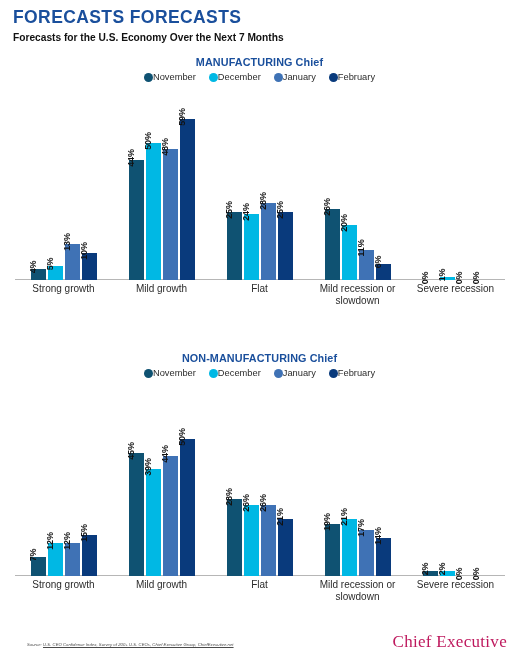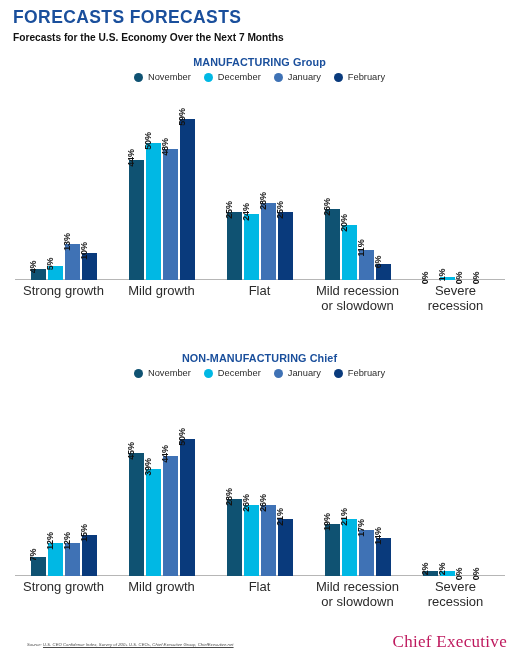--- a/index.html
+++ b/index.html
@@ -48,21 +48,21 @@
     letter-spacing: 0.1px;
   }
 
   .legend {
     display: flex;
     justify-content: center;
     align-items: center;
     gap: 13px;
     margin-top: 4px;
   }
-  .legend-item { display: flex; align-items: center; gap: 5px; }
+  .legend-item { display: flex; align-items: center; }
   .legend-dot {
     width: 9px; height: 9px; border-radius: 50%;
     display: inline-block;
   }
   .legend-label {
     font-size: 9.3px;
     color: #2b2b2b;
     font-weight: normal;
   }
 
@@ -119,21 +119,21 @@
   }
   .cat-labels {
     position: relative;
     height: 32px;
     margin-top: 3px;
   }
   .cat-label {
     position: absolute;
     top: 0;
     text-align: center;
-    font-size: 13px;
+    font-size: 10px;
     color: #2b2b2b;
     line-height: 1.18;
   }
 
   
   .source-note {
     position: absolute;
     left: 27px;
     top: 642px;
     font-size: 4.2px;
@@ -156,21 +156,21 @@
 </style>
 </head>
 <body>
 
 <div class="header">
   <div class="main-title">FORECASTS FORECASTS</div>
   <div class="subtitle">Forecasts for the U.S. Economy Over the Next 7 Months</div>
 </div>
 
 <div class="chart-block" id="chart-mfg">
-  <div class="chart-title">MANUFACTURING Group</div>
+  <div class="chart-title">MANUFACTURING Chief</div>
   <div class="legend">
       <div class="legend-item">
         <span class="legend-dot" style="background: rgb(15, 82, 114);"></span>
         <span class="legend-label">November</span>
       </div>
       <div class="legend-item">
         <span class="legend-dot" style="background: rgb(0, 184, 228);"></span>
         <span class="legend-label">December</span>
       </div>
       <div class="legend-item">

